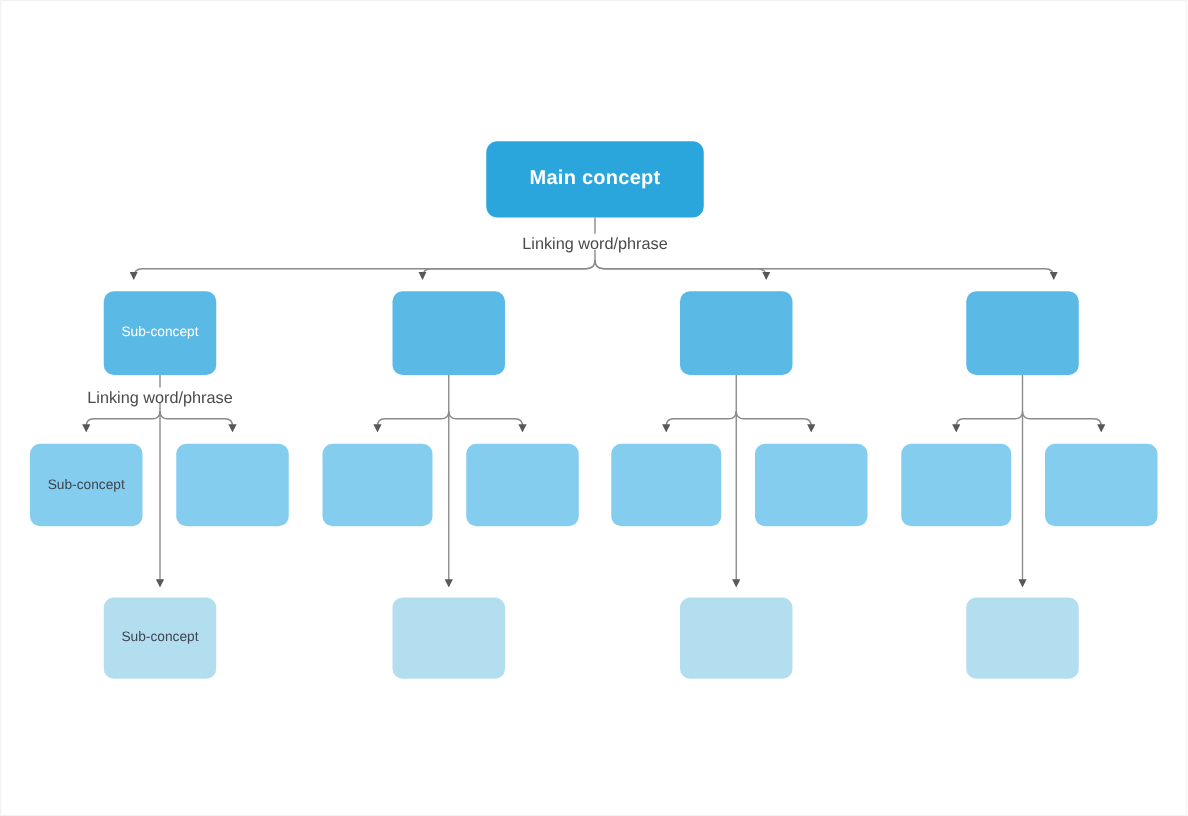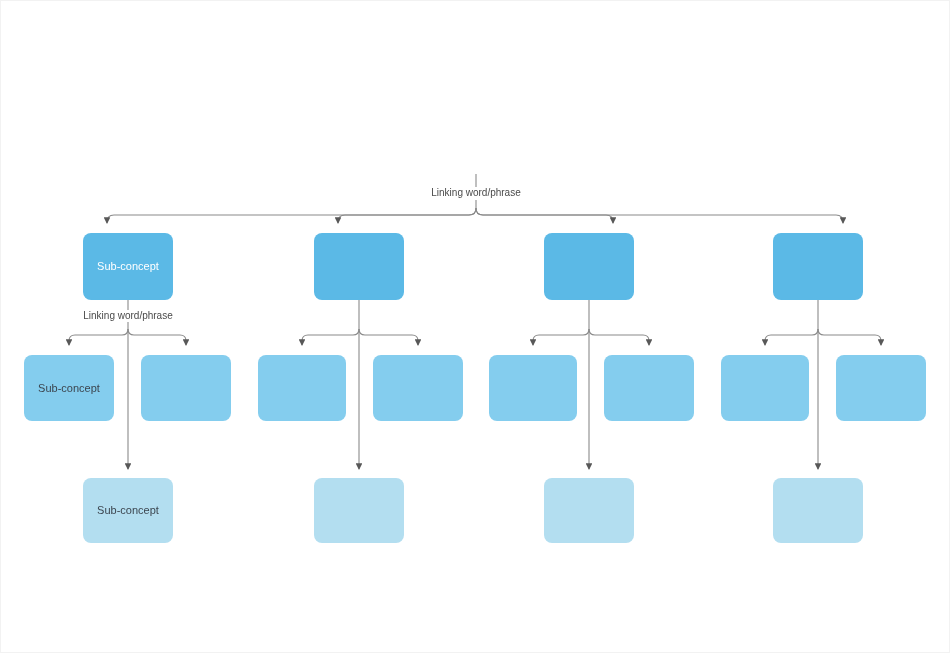--- a/index.html
+++ b/index.html
@@ -57,21 +57,21 @@
     color: #3c4650;
     font-size: 11px;
   }
   .node.lvl4 {
     background: #b3def0;
     color: #3c4650;
     font-size: 11px;
   }
   .link-label {
     position: absolute;
-    font-size: 10px;
+    font-size: 13px;
     color: #4a4a4a;
     white-space: nowrap;
     text-align: center;
     line-height: 1;
   }
 </style>
 </head>
 <body>
 
 <div id="canvas">
@@ -109,20 +109,23 @@
       <path d="M 588 328 Q 588 334 594 334 L 642 334 Q 648 334 648 340 L 648 344" marker-end="url(#arrow)"></path>
       <path d="M 588 328 L 588 468" marker-end="url(#arrow)"></path>
 
       <path d="M 817 299 L 817 328"></path>
       <path d="M 817 328 Q 817 334 811 334 L 770 334 Q 764 334 764 340 L 764 344" marker-end="url(#arrow)"></path>
       <path d="M 817 328 Q 817 334 823 334 L 874 334 Q 880 334 880 340 L 880 344" marker-end="url(#arrow)"></path>
       <path d="M 817 328 L 817 468" marker-end="url(#arrow)"></path>
     </g>
   </svg>
 
+  <div class="node lvl1" style="left:388px; top:112px; width:174px; height:61px;">
+    <span>Main concept</span>
+  </div>
 
   <div class="link-label" style="left:405px; top:187px; width:140px;">Linking word/phrase</div>
   <div class="link-label" style="left:57px; top:310px; width:140px;">Linking word/phrase</div>
 
   <div class="node lvl2" style="left:82px; top:232px; width:90px; height:67px;">
     <span>Sub-concept</span>
   </div>
   <div class="node lvl2" style="left:313px; top:232px; width:90px; height:67px;">
     <span></span>
   </div>

